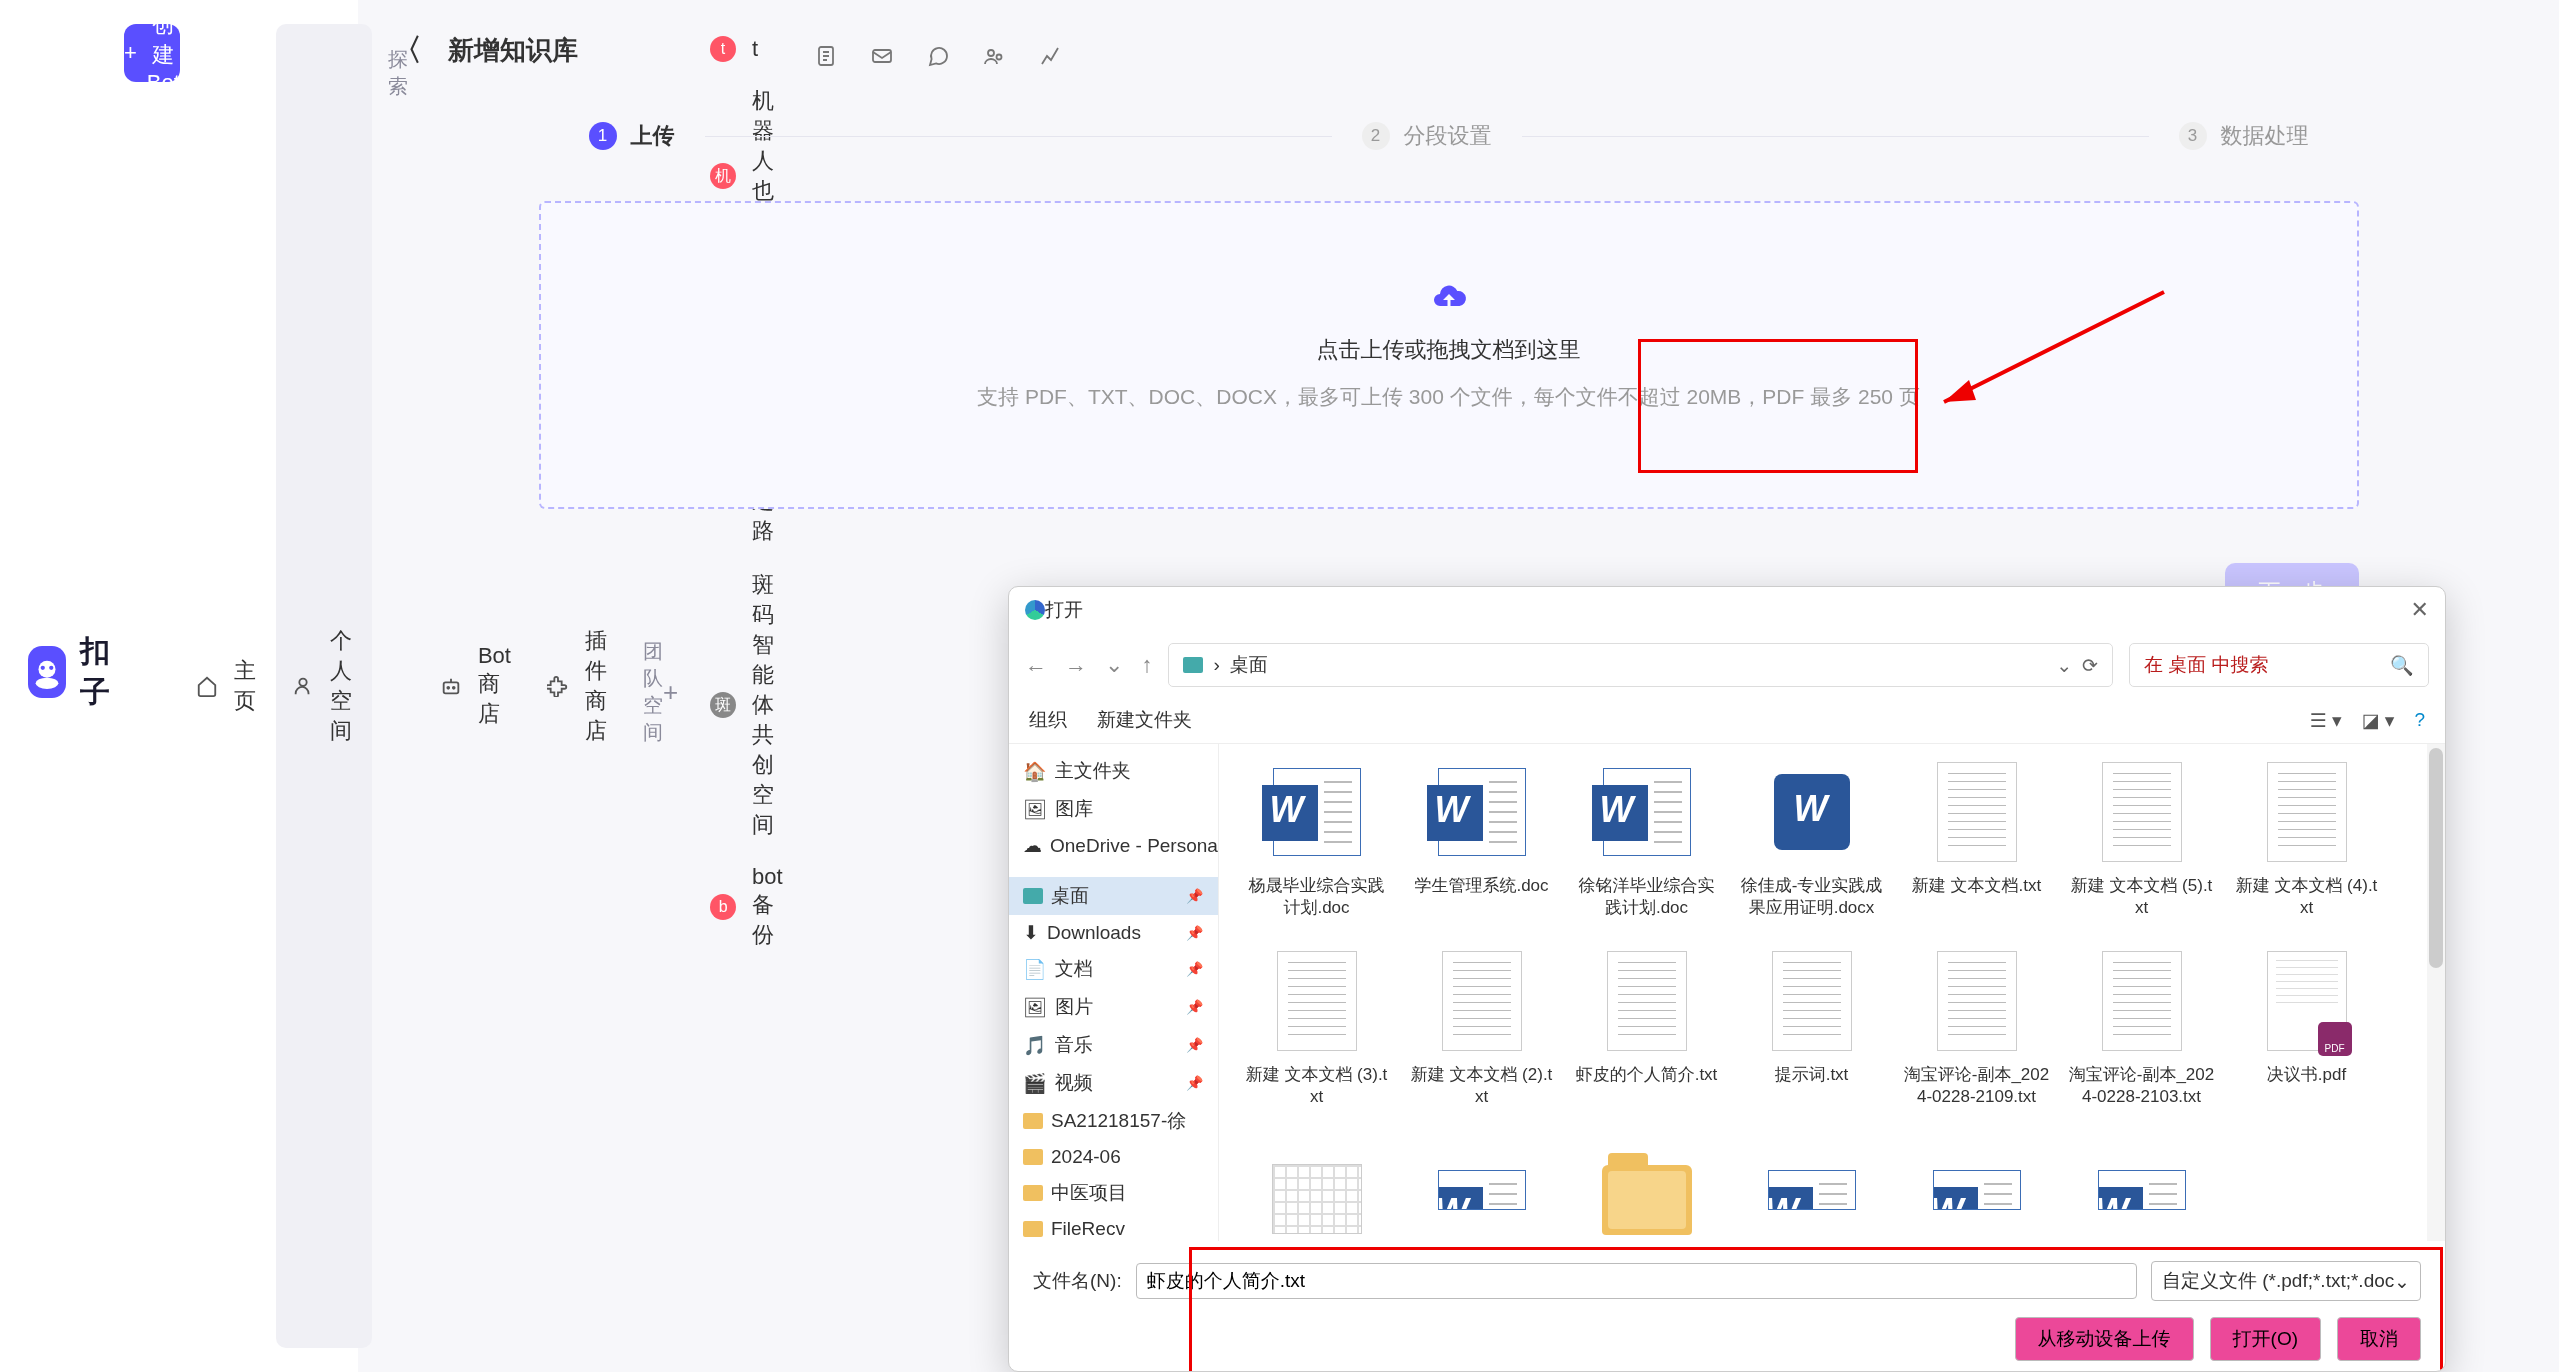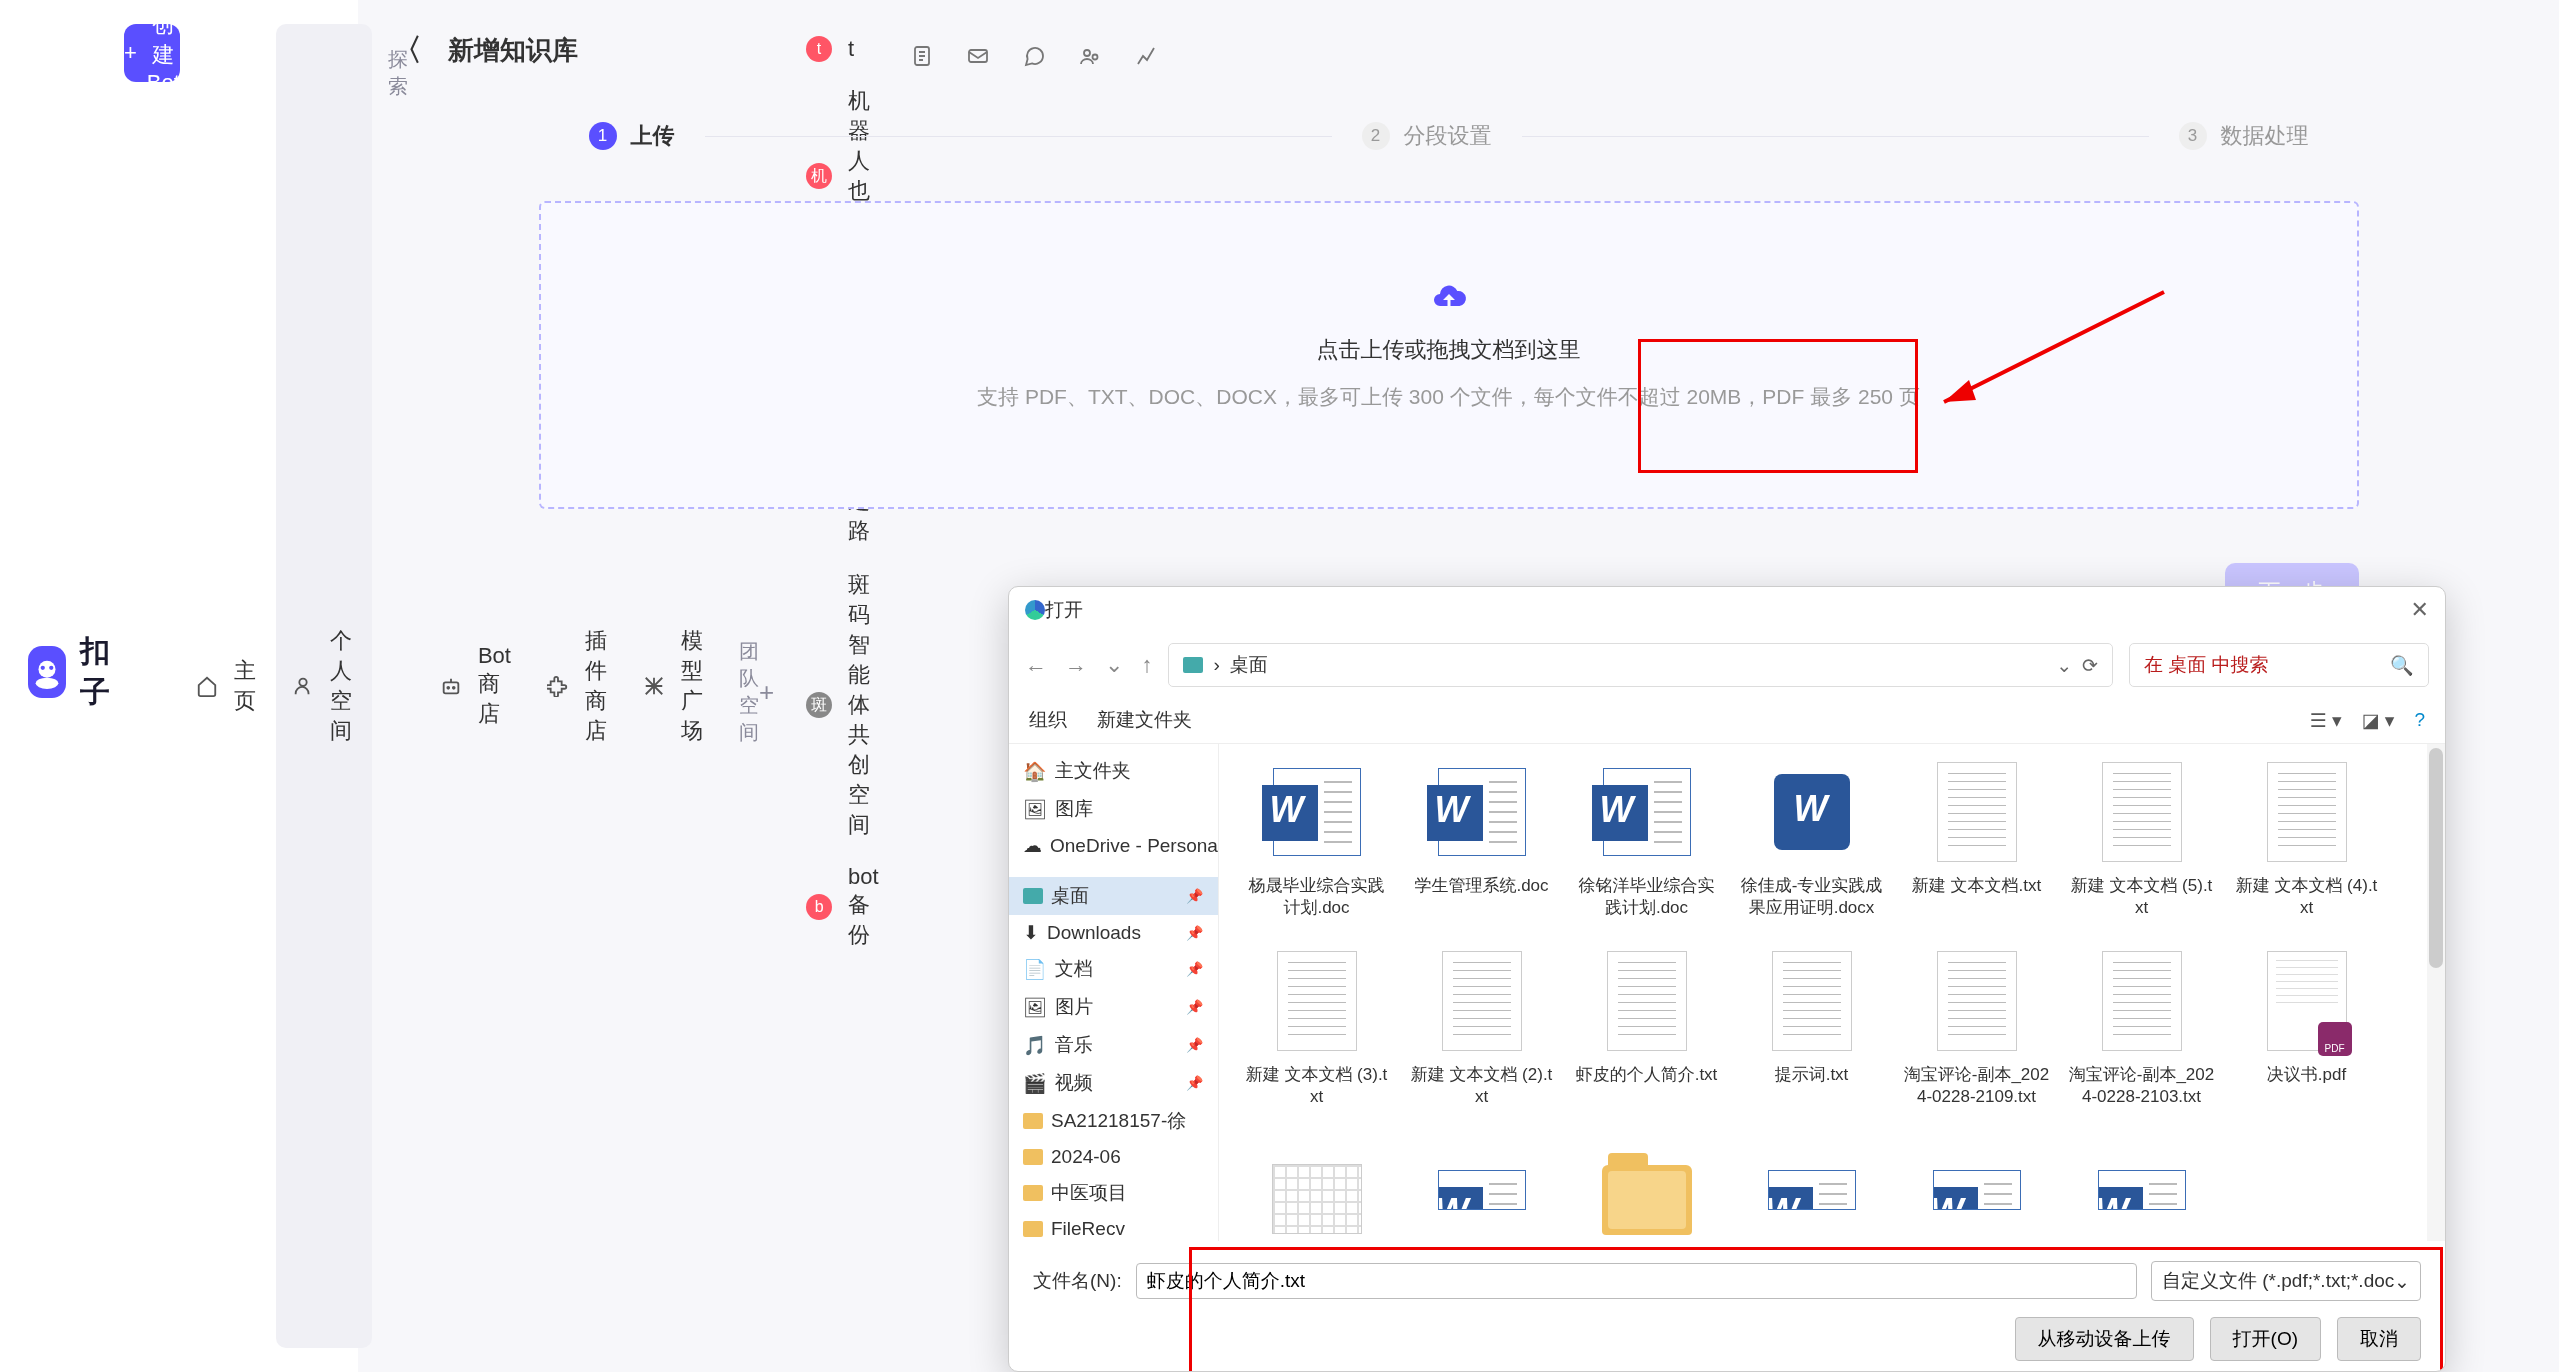--- a/index.html
+++ b/index.html
@@ -73,21 +73,21 @@
 .fd-file-icon { width: 100px; height: 115px; display: flex; align-items: center; justify-content: center; margin-bottom: 6px; }
 .fd-file-name { font-size: 17px; text-align: center; line-height: 1.3; word-break: break-all; max-width: 150px; }
 .fd-scrollbar { width: 18px; background: #f5f5f5; }
 .fd-scroll-thumb { width: 14px; height: 220px; background: #ccc; border-radius: 7px; margin: 4px auto 0; }
 .fd-footer { padding: 20px 24px 10px; display: flex; flex-direction: column; gap: 16px; font-size: 19px; position: relative; }
 .fd-fn-row { display: flex; align-items: center; gap: 14px; }
 .fd-fn-label { white-space: nowrap; }
 .fd-fn-input { flex: 1; border: 1px solid #bbb; border-radius: 4px; padding: 6px 10px; font-size: 19px; }
 .fd-fn-type { width: 270px; border: 1px solid #bbb; border-radius: 4px; padding: 6px 10px; display: flex; justify-content: space-between; align-items: center; white-space: nowrap; overflow: hidden; }
 .fd-buttons { display: flex; justify-content: flex-end; gap: 16px; }
-.fd-btn { border: 1px solid #bbb; background: #e5e5e5; padding: 8px 22px; border-radius: 4px; cursor: pointer; font-size: 19px; }
+.fd-btn { border: 1px solid #bbb; background: #ec4899; padding: 8px 22px; border-radius: 4px; cursor: pointer; font-size: 19px; }
 .fd-footer-highlight { position: absolute; border: 3px solid #e00; left: 180px; right: 2px; top: 6px; bottom: -10px; pointer-events: none; }
 
 .word-icon { width: 88px; height: 88px; background: #fff; border: 1px solid #3b6db5; position: relative; }
 .word-icon::before { content: ""; position: absolute; left: -12px; top: 16px; width: 56px; height: 56px; background: #2a5699; }
 .word-icon::after { content: "W"; position: absolute; left: -4px; top: 20px; color: #fff; font-size: 36px; font-weight: bold; font-style: italic; }
 .word-lines { position: absolute; right: 8px; top: 12px; width: 28px; height: 64px; background: repeating-linear-gradient(#bbb 0 2px, transparent 2px 10px); }
 .word-icon.docx { border: none; }
 .word-icon.docx::before { left: 6px; top: 6px; width: 76px; height: 76px; border-radius: 8px; }
 .word-icon.docx::after { left: 26px; top: 20px; }
 .txt-icon { width: 80px; height: 100px; background: #fff; border: 1px solid #ccc; padding: 10px; }
@@ -155,28 +155,20 @@
       <span>Bot 商店</span>
     </div>
     <div class="nav-item">
       <span class="nav-icon">
           <svg width="22" height="22" viewBox="0 0 24 24" fill="none" stroke="currentColor" stroke-width="2">
             <path d="M4 7h4V4a2 2 0 114 0v3h4v4h3a2 2 0 110 4h-3v4h-4v3a2 2 0 11-4 0v-3H4v-4H1a2 2 0 110-4h3z"></path>
           </svg>
         </span>
       <span>插件商店</span>
     </div>
-    <div class="nav-item">
-      <span class="nav-icon">
-          <svg width="22" height="22" viewBox="0 0 24 24" fill="none" stroke="currentColor" stroke-width="2">
-            <path d="M3 3l18 18M3 21L21 3M12 3v18M3 12h18"></path>
-          </svg>
-        </span>
-      <span>模型广场</span>
-    </div>
 
     <div class="section-label with-add">
       <span>团队空间</span>
       <span class="add-icon">+</span>
     </div>
     <div id="teams-container">
         <div class="team-item">
           <div class="team-avatar" style="background:#f56">t</div>
           <span>t</span>
         </div>

